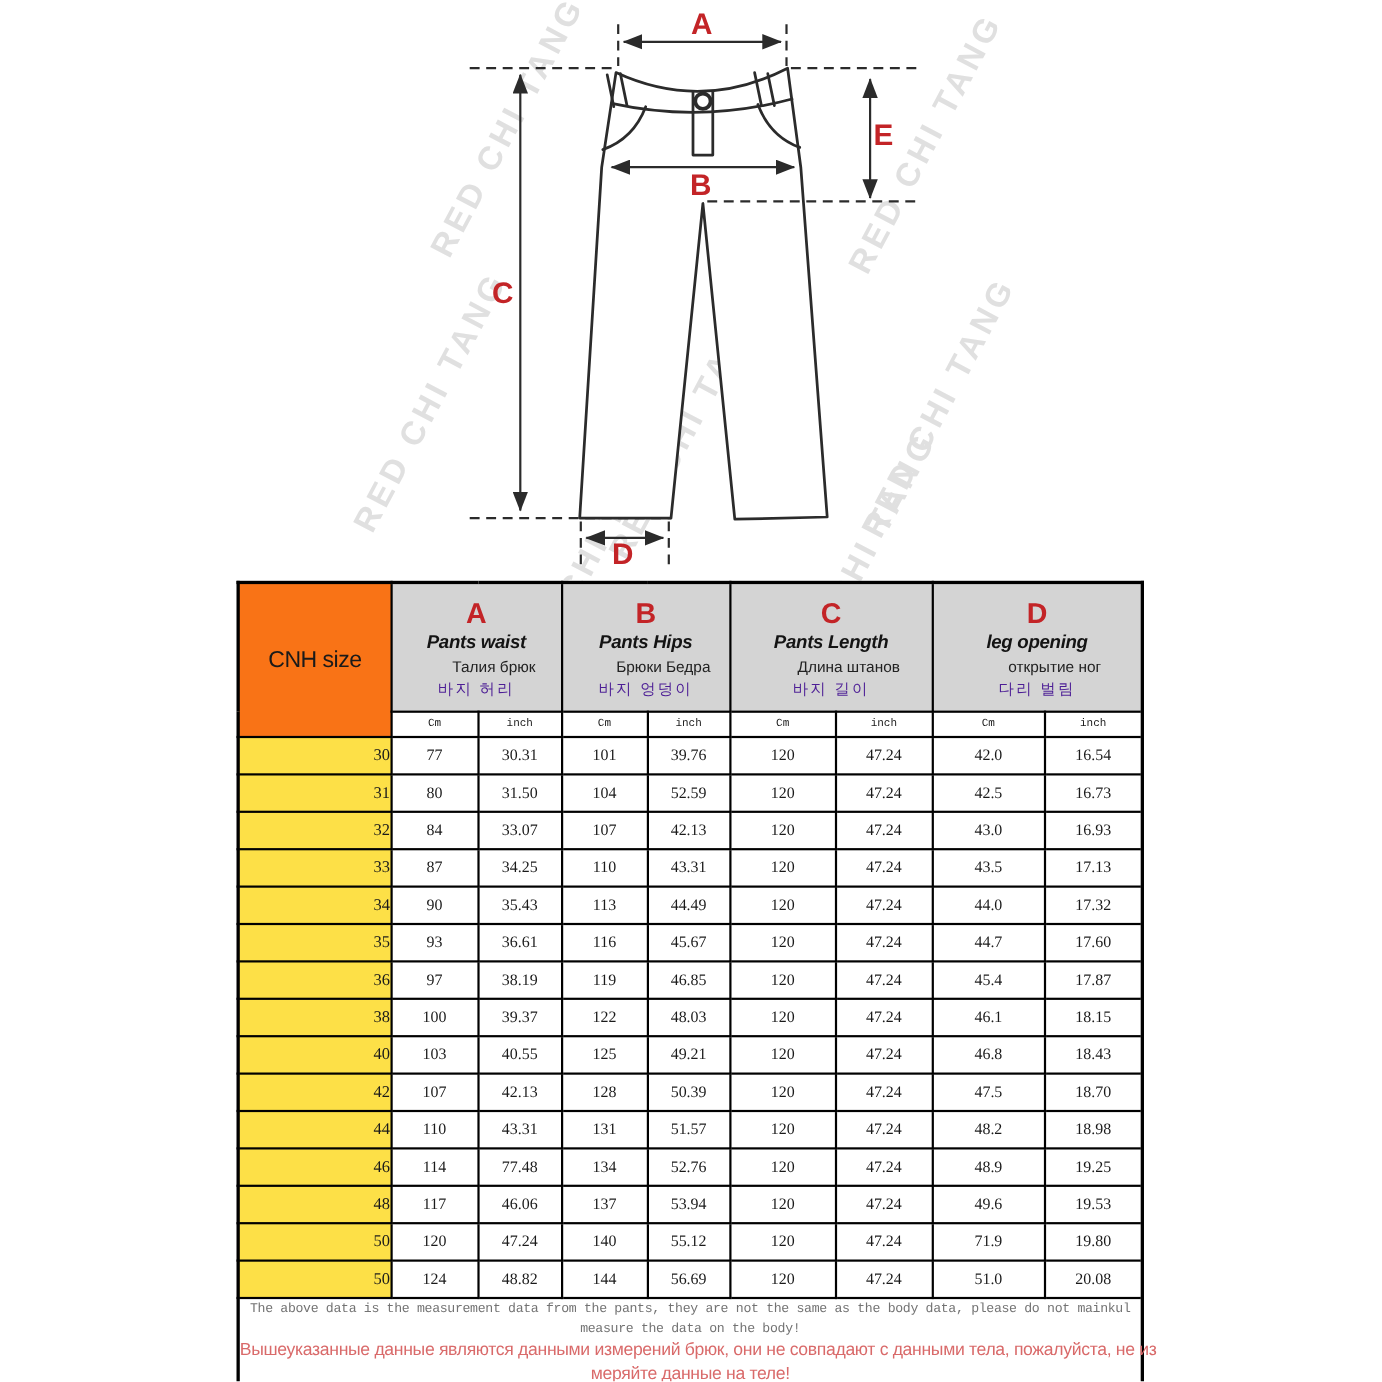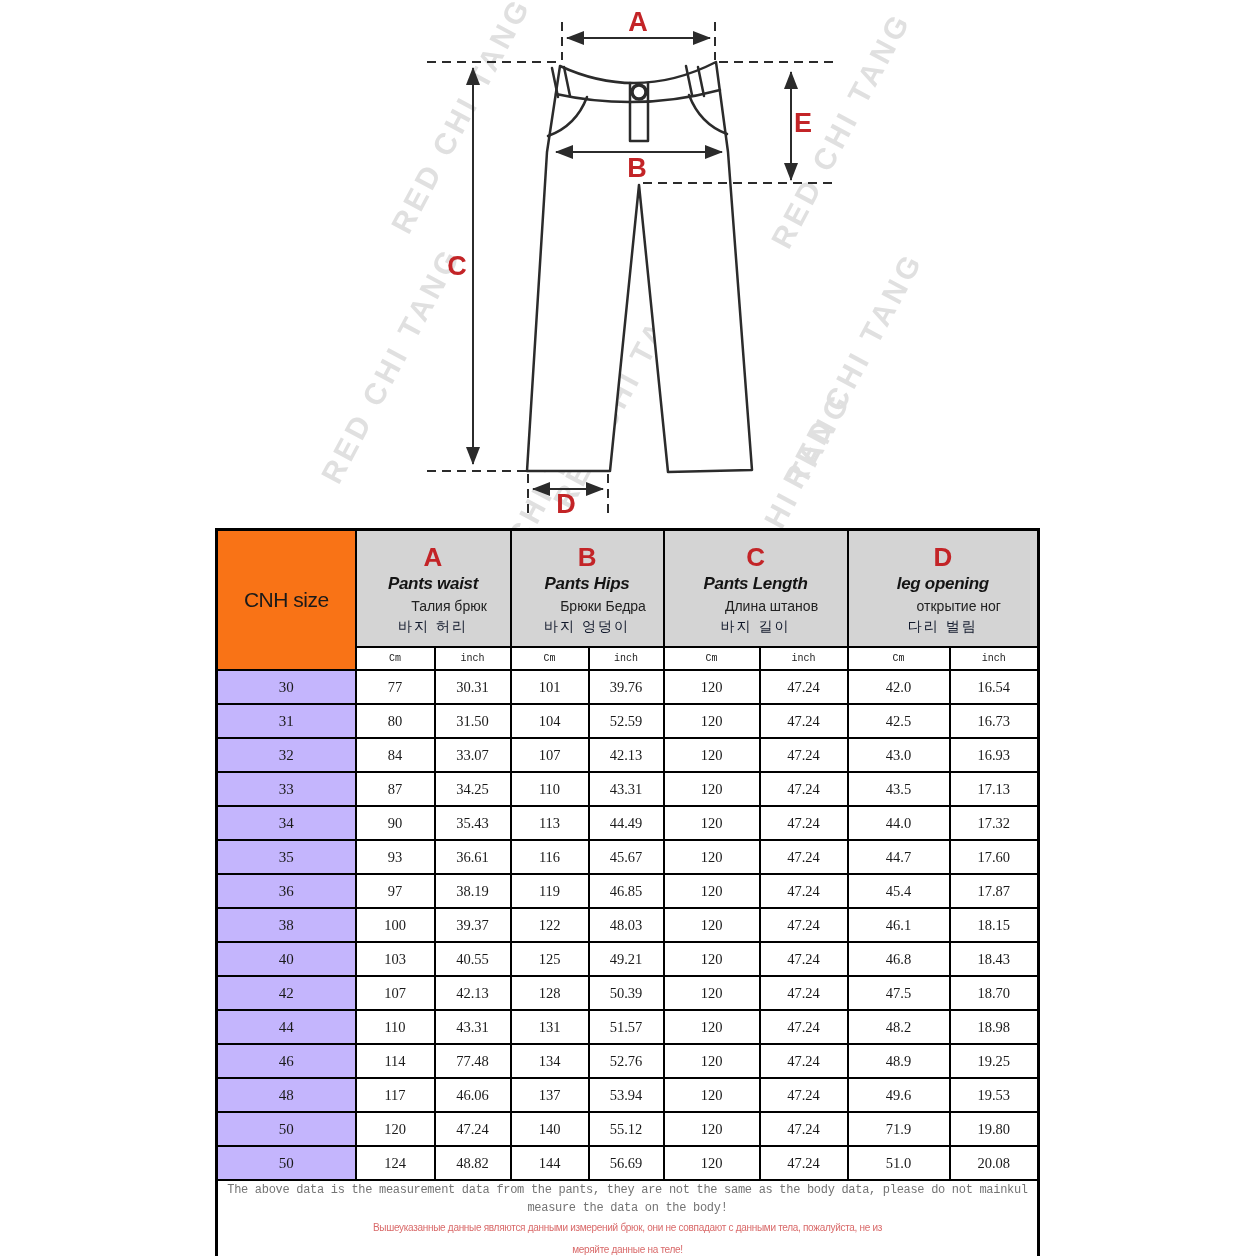--- a/index.html
+++ b/index.html
@@ -10,29 +10,29 @@
   
   table.size-table{position:absolute;left:215px;top:528px;width:822px;
     border-collapse:collapse;table-layout:fixed;background:#fff;}
   table.size-table th,table.size-table td{border:2px solid #000;padding:0;text-align:center;vertical-align:middle;}
   table.size-table{border:3px solid #000;}
   th.cnh{background:#f97316;font-weight:normal;font-size:21px;letter-spacing:-0.5px;}
   th.grp{background:#d4d4d4;height:115px;font-weight:normal;}
   .grp .letter{font-size:26px;font-weight:bold;color:#c32427;line-height:30px;}
   .grp .en{font-size:17px;font-weight:bold;letter-spacing:-0.3px;line-height:24px;color:#141414;font-style:italic;}
   .grp .ru{font-size:14px;font-weight:normal;line-height:20px;color:#222;margin-left:32px;}
-  .grp .ko{font-size:14px;font-weight:normal;letter-spacing:2px;line-height:20px;color:#0f172a;}
+  .grp .ko{font-size:14px;font-weight:normal;letter-spacing:2px;line-height:20px;color:#4c1d95;}
   tr.units th{background:#ffffff;height:21px;font-family:"Liberation Mono",monospace;
     font-size:10px;font-weight:normal;}
   tbody td{height:32px;font-family:"Liberation Serif",serif;font-size:14.5px;}
-  tbody td.size-cell{background:#c4b5fd;font-size:15px;}
+  tbody td.size-cell{background:#fde047;font-size:15px;text-align:right;}
   td.footer-cell{padding:6px 2px 5px 2px;}
   .f-en{font-family:Liberation Mono, monospace;font-size:12px;letter-spacing:-0.3px;
         line-height:18px;color:#737373;white-space:nowrap;}
-  .f-ru{font-size:10px;letter-spacing:-0.3px;line-height:22px;color:#d96a6a;white-space:nowrap;}
+  .f-ru{font-size:16px;letter-spacing:-0.3px;line-height:22px;color:#d96a6a;white-space:nowrap;}
 </style>
 </head>
 <body>
 
 <div class="page">
 
   <svg class="diagram" width="1256" height="528" viewBox="0 0 1256 528">
     <defs>
       <marker id="ah" orient="auto-start-reverse" markerUnits="userSpaceOnUse" markerWidth="18" markerHeight="14" refX="17" refY="7">
         <path d="M0,0 L18,7 L0,14 Z" fill="#2b2b2b"></path>

